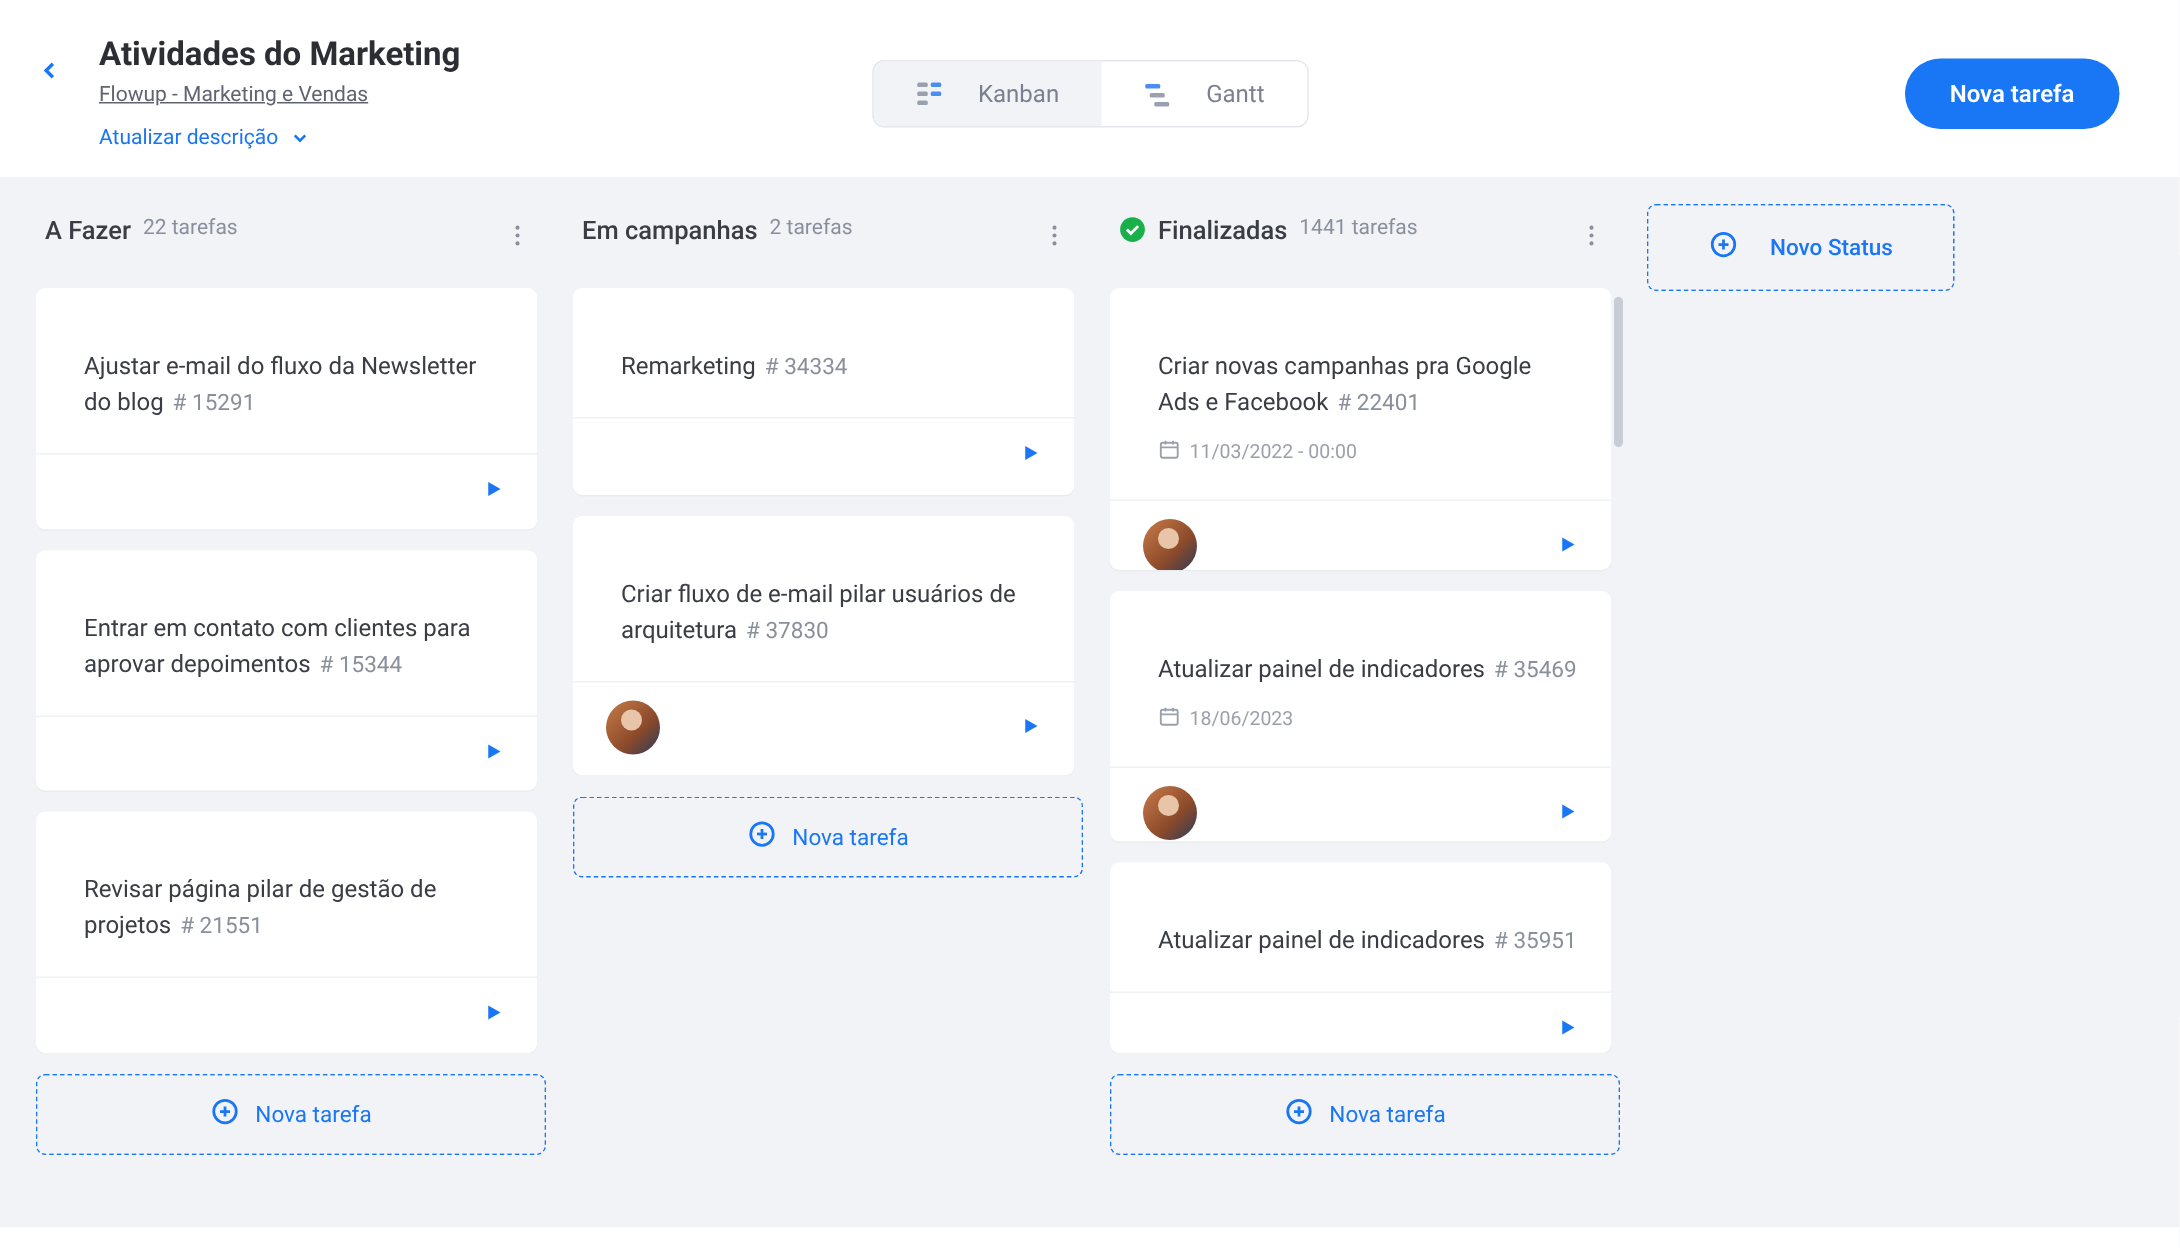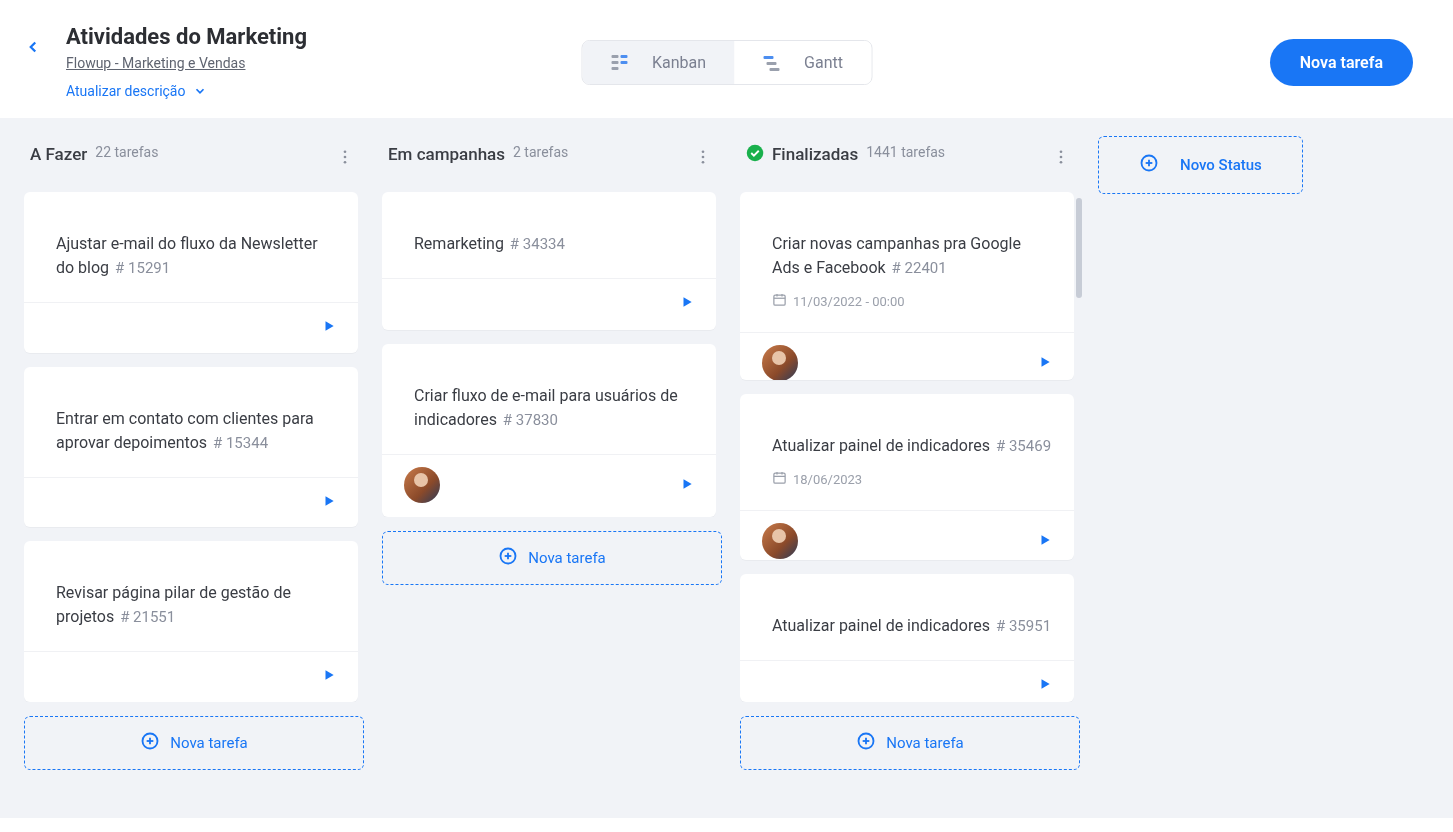--- a/index.html
+++ b/index.html
@@ -379,21 +379,21 @@
         <div class="card-footer">
           <div></div>
           <div class="play-btn"><svg width="14" height="14" viewBox="0 0 24 24" fill="currentColor">
                 <polygon points="6 4 20 12 6 20"></polygon>
               </svg></div>
         </div>
       </div>
       <div class="card">
         <div class="card-body">
           <div class="card-title">
-            <span>Criar fluxo de e-mail para usuários de indicadores</span>
+            <span>Criar fluxo de e-mail pilar usuários de arquitetura</span>
             <span class="card-id"># 37830</span>
           </div>
 
         </div>
         <div class="card-footer">
           <div class="avatar"></div>
           <div class="play-btn"><svg width="14" height="14" viewBox="0 0 24 24" fill="currentColor">
                 <polygon points="6 4 20 12 6 20"></polygon>
               </svg></div>
         </div>

